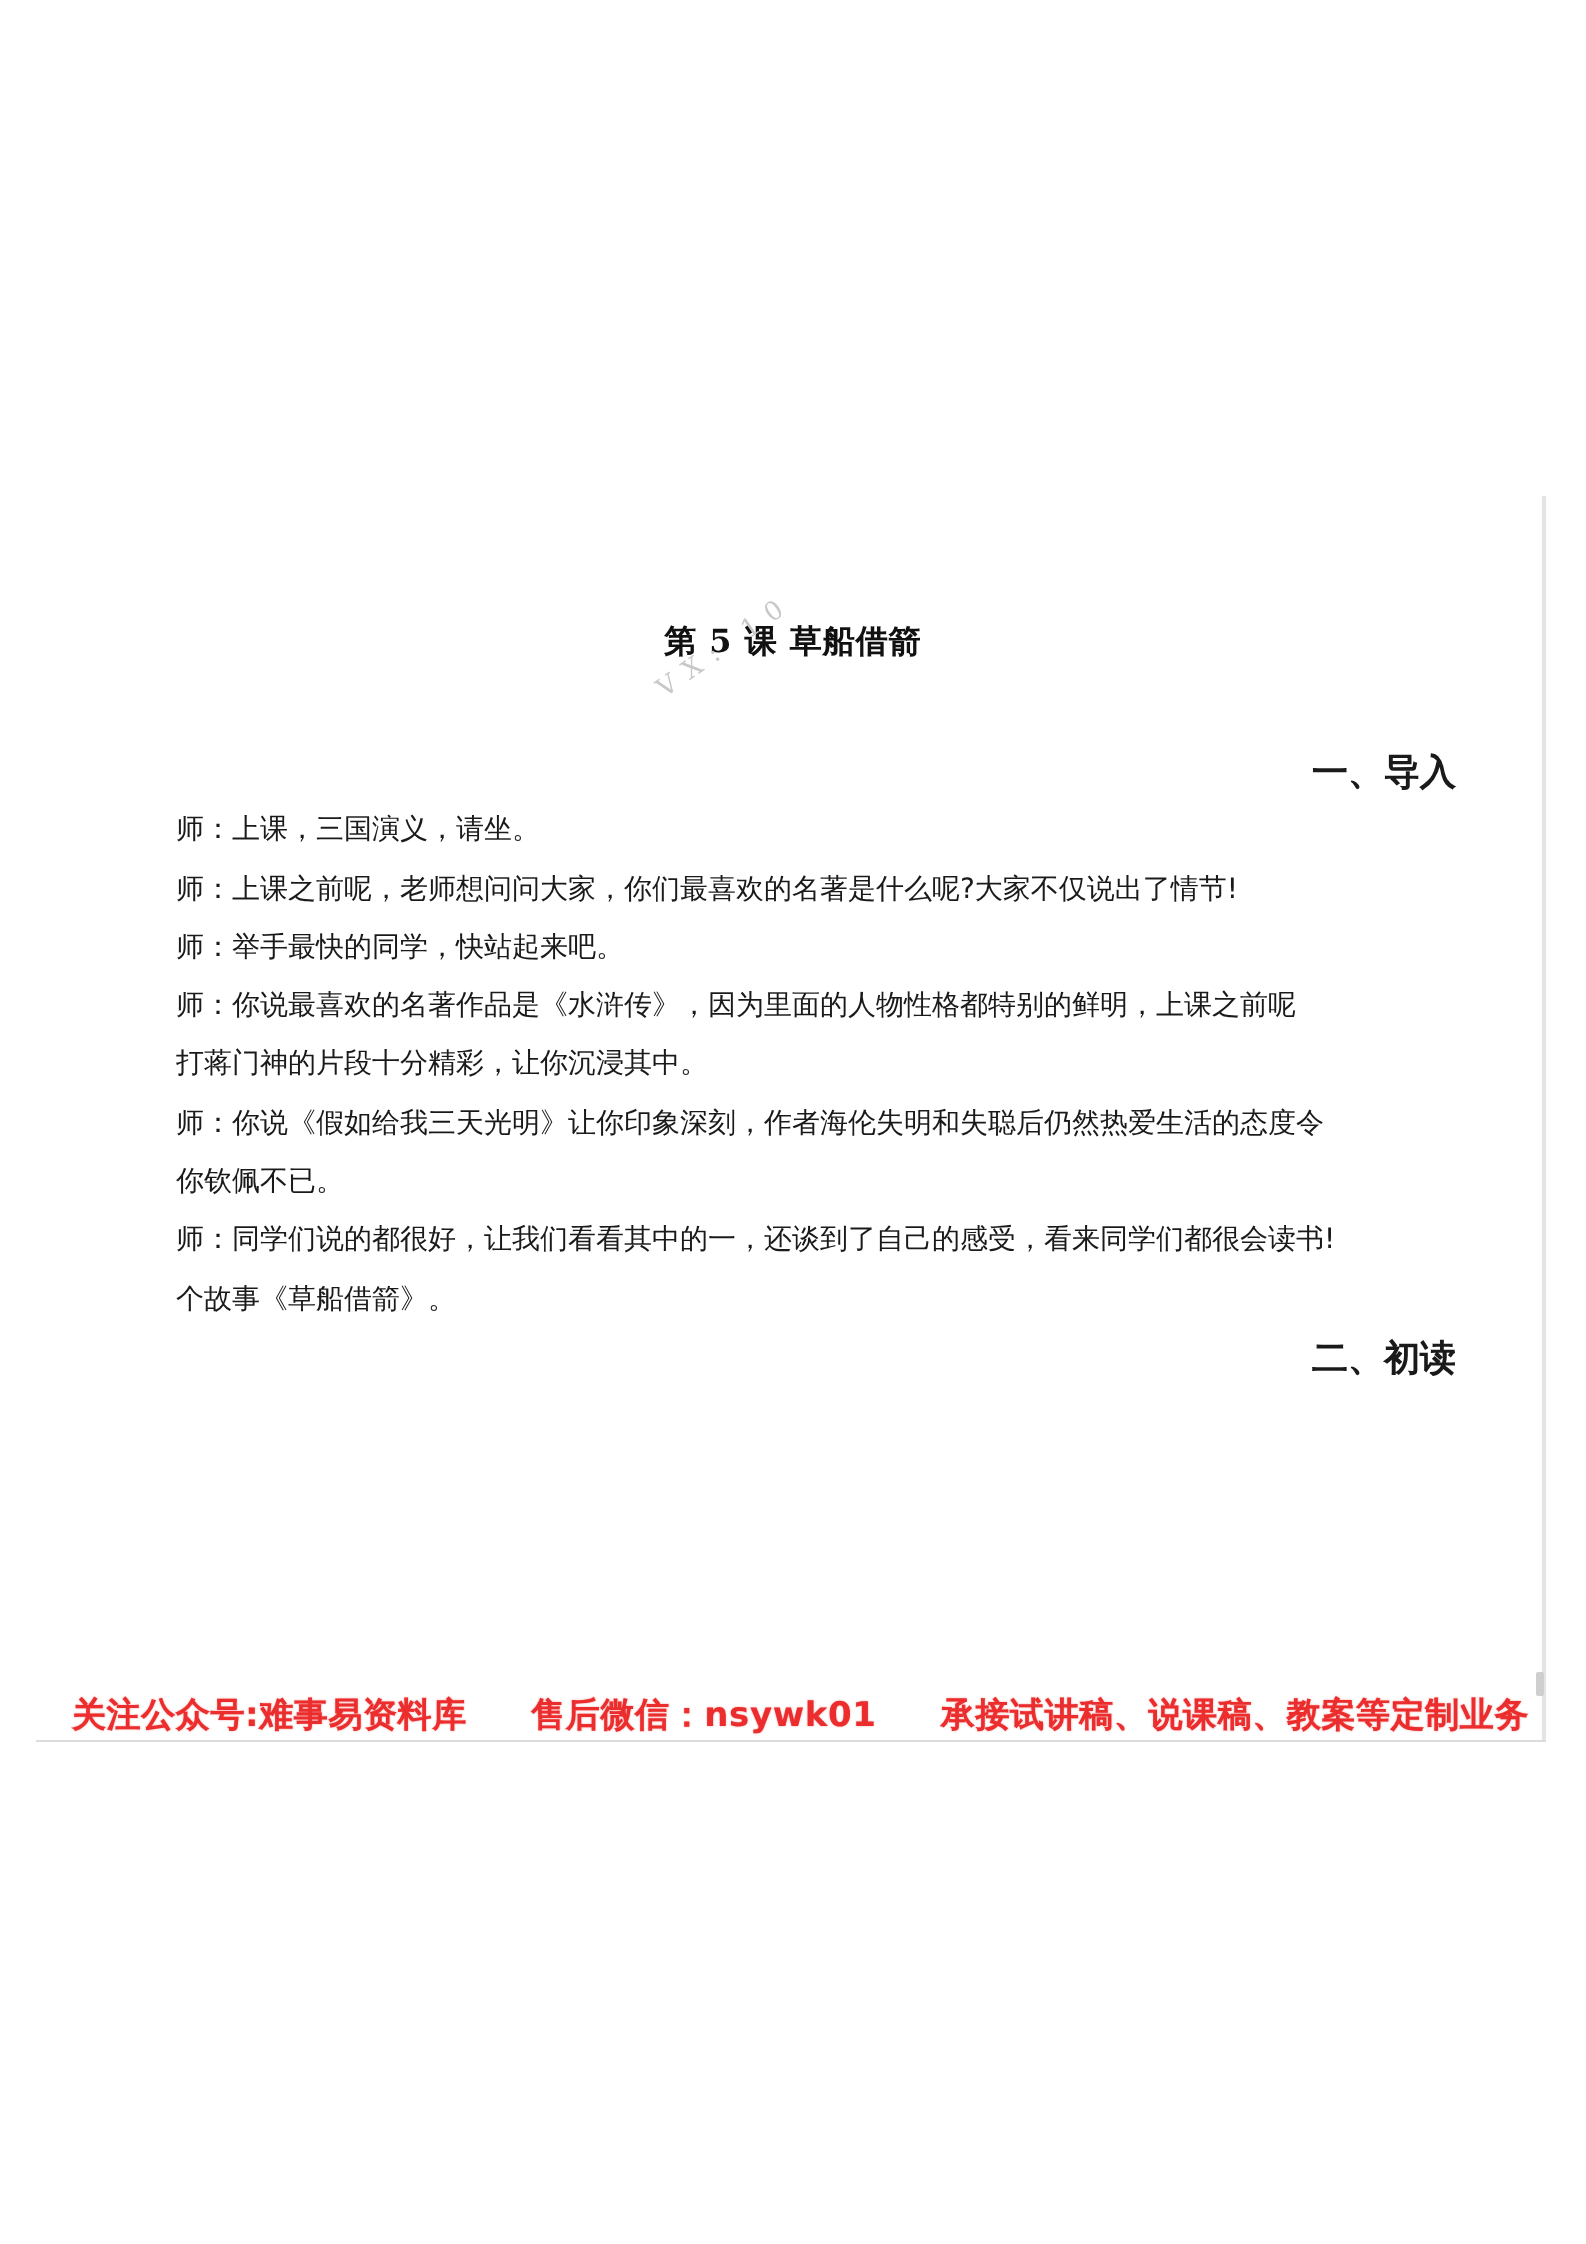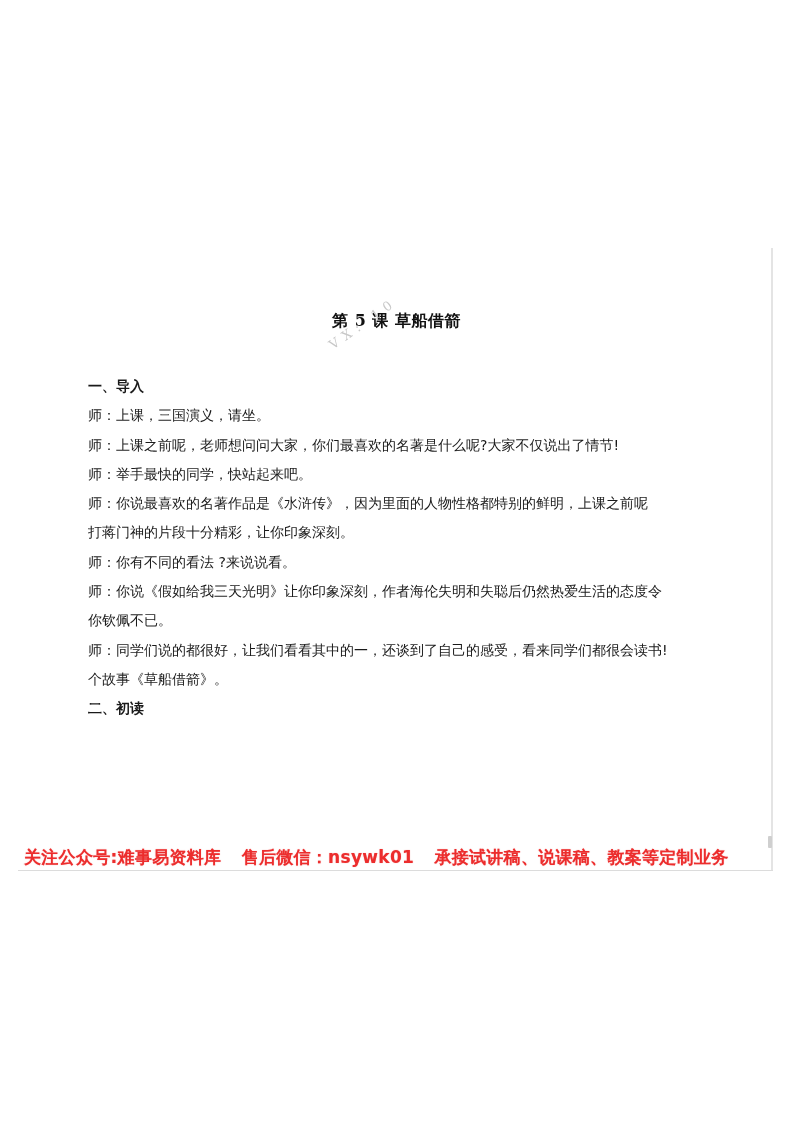--- a/index.html
+++ b/index.html
@@ -74,58 +74,58 @@
     .content {
       position: absolute;
       left: 88px;
       top: 372px;
       width: 640px;
       font-size: 14px;
       line-height: 29.3px;
     }
     .heading {
       font-weight: bold;
-      font-size: 14px;
+      font-size: 18px;
+      text-align: right;
     }
     .line {
       white-space: nowrap;
     }
     .banner {
       position: absolute;
       left: 24px;
       top: 846px;
       width: 745px;
       font-size: 17px;
       font-weight: bold;
       color: #ec2d2d;
       white-space: nowrap;
       letter-spacing: 0.3px;
       text-shadow: 0 0 1px rgba(236,45,45,0.5);
     }
-    .banner span { margin-right: 14px; }
+    .banner span { margin-right: 14px; margin-left: 12px; }
   </style>
 </head>
 <body>
 
 <div class="page-frame"></div>
 <div class="right-edge"></div>
 <div class="scroll-nub"></div>
 <div class="bottom-edge"></div>
 
 <div class="title">第 5 课  草船借箭</div>
 <div class="watermark">VX: 10</div>
 
 <div class="content">
   <div class="heading">一、导入</div>
   <div class="line">师：上课，三国演义，请坐。</div>
   <div class="line">师：上课之前呢，老师想问问大家，你们最喜欢的名著是什么呢?大家不仅说出了情节!</div>
   <div class="line">师：举手最快的同学，快站起来吧。</div>
   <div class="line">师：你说最喜欢的名著作品是《水浒传》，因为里面的人物性格都特别的鲜明，上课之前呢</div>
-  <div class="line">打蒋门神的片段十分精彩，让你印象深刻。</div>
-  <div class="line">师：你有不同的看法  ?来说说看。</div>
+  <div class="line">打蒋门神的片段十分精彩，让你沉浸其中。</div>
   <div class="line">师：你说《假如给我三天光明》让你印象深刻，作者海伦失明和失聪后仍然热爱生活的态度令</div>
   <div class="line">你钦佩不已。</div>
   <div class="line">师：同学们说的都很好，让我们看看其中的一，还谈到了自己的感受，看来同学们都很会读书!</div>
   <div class="line">个故事《草船借箭》。</div>
   <div class="heading">二、初读</div>
 </div>
 
 <div class="banner">
   <span>关注公众号:难事易资料库</span>
   <span>售后微信：nsywk01</span>

